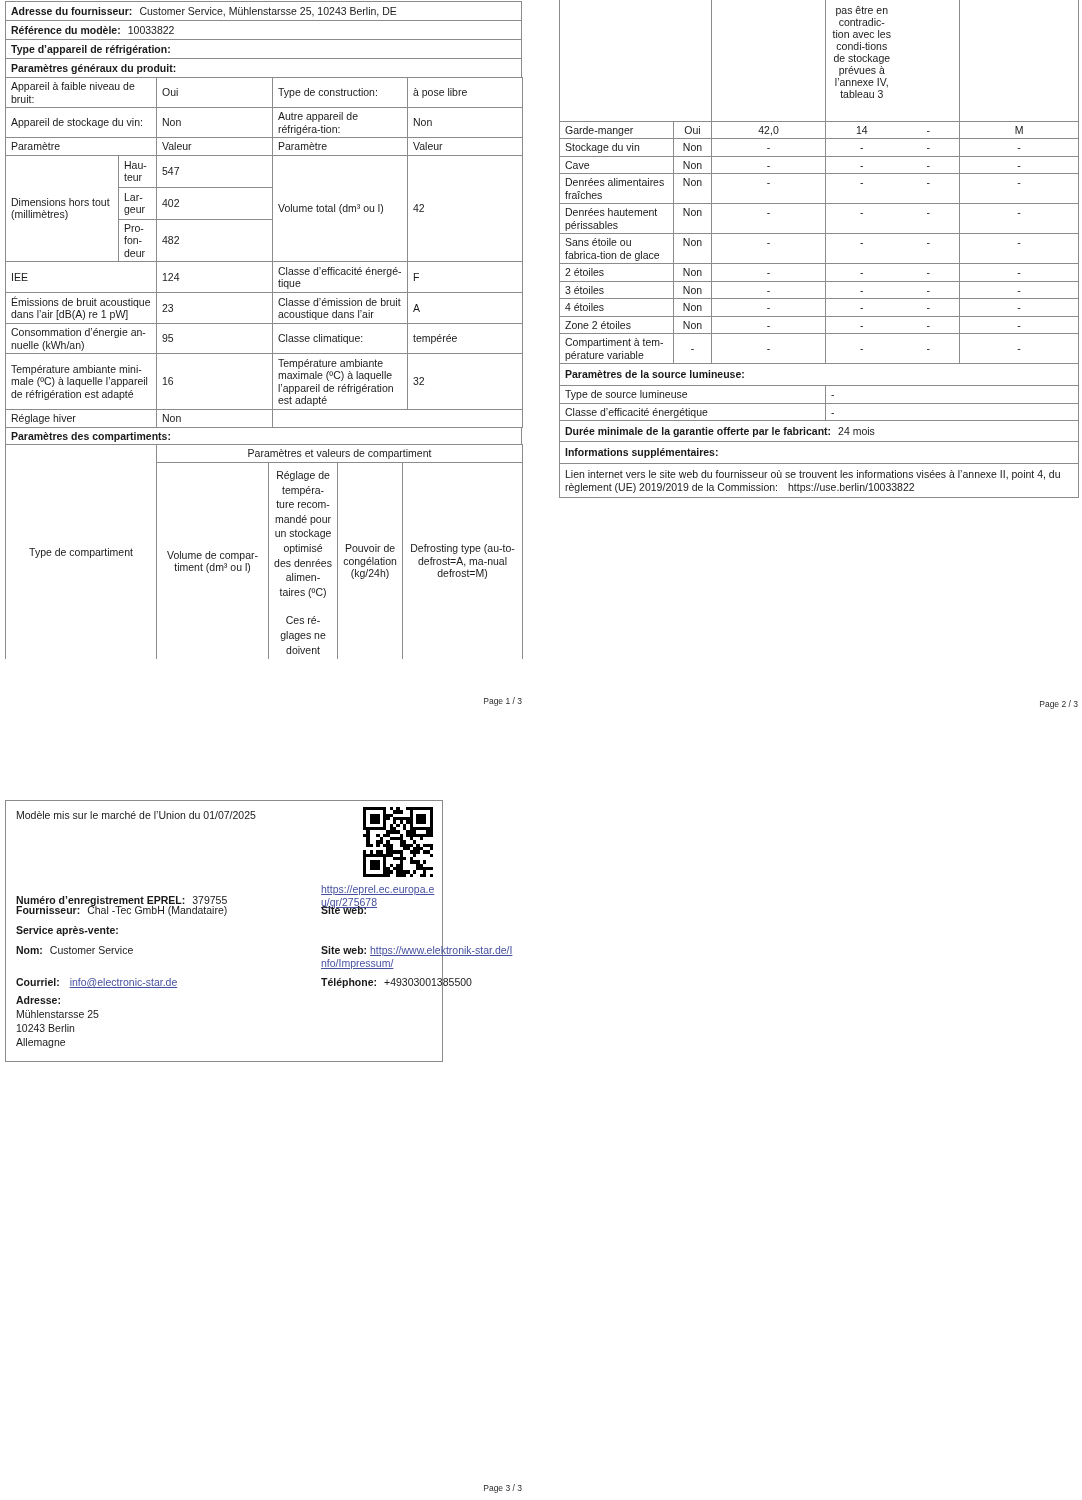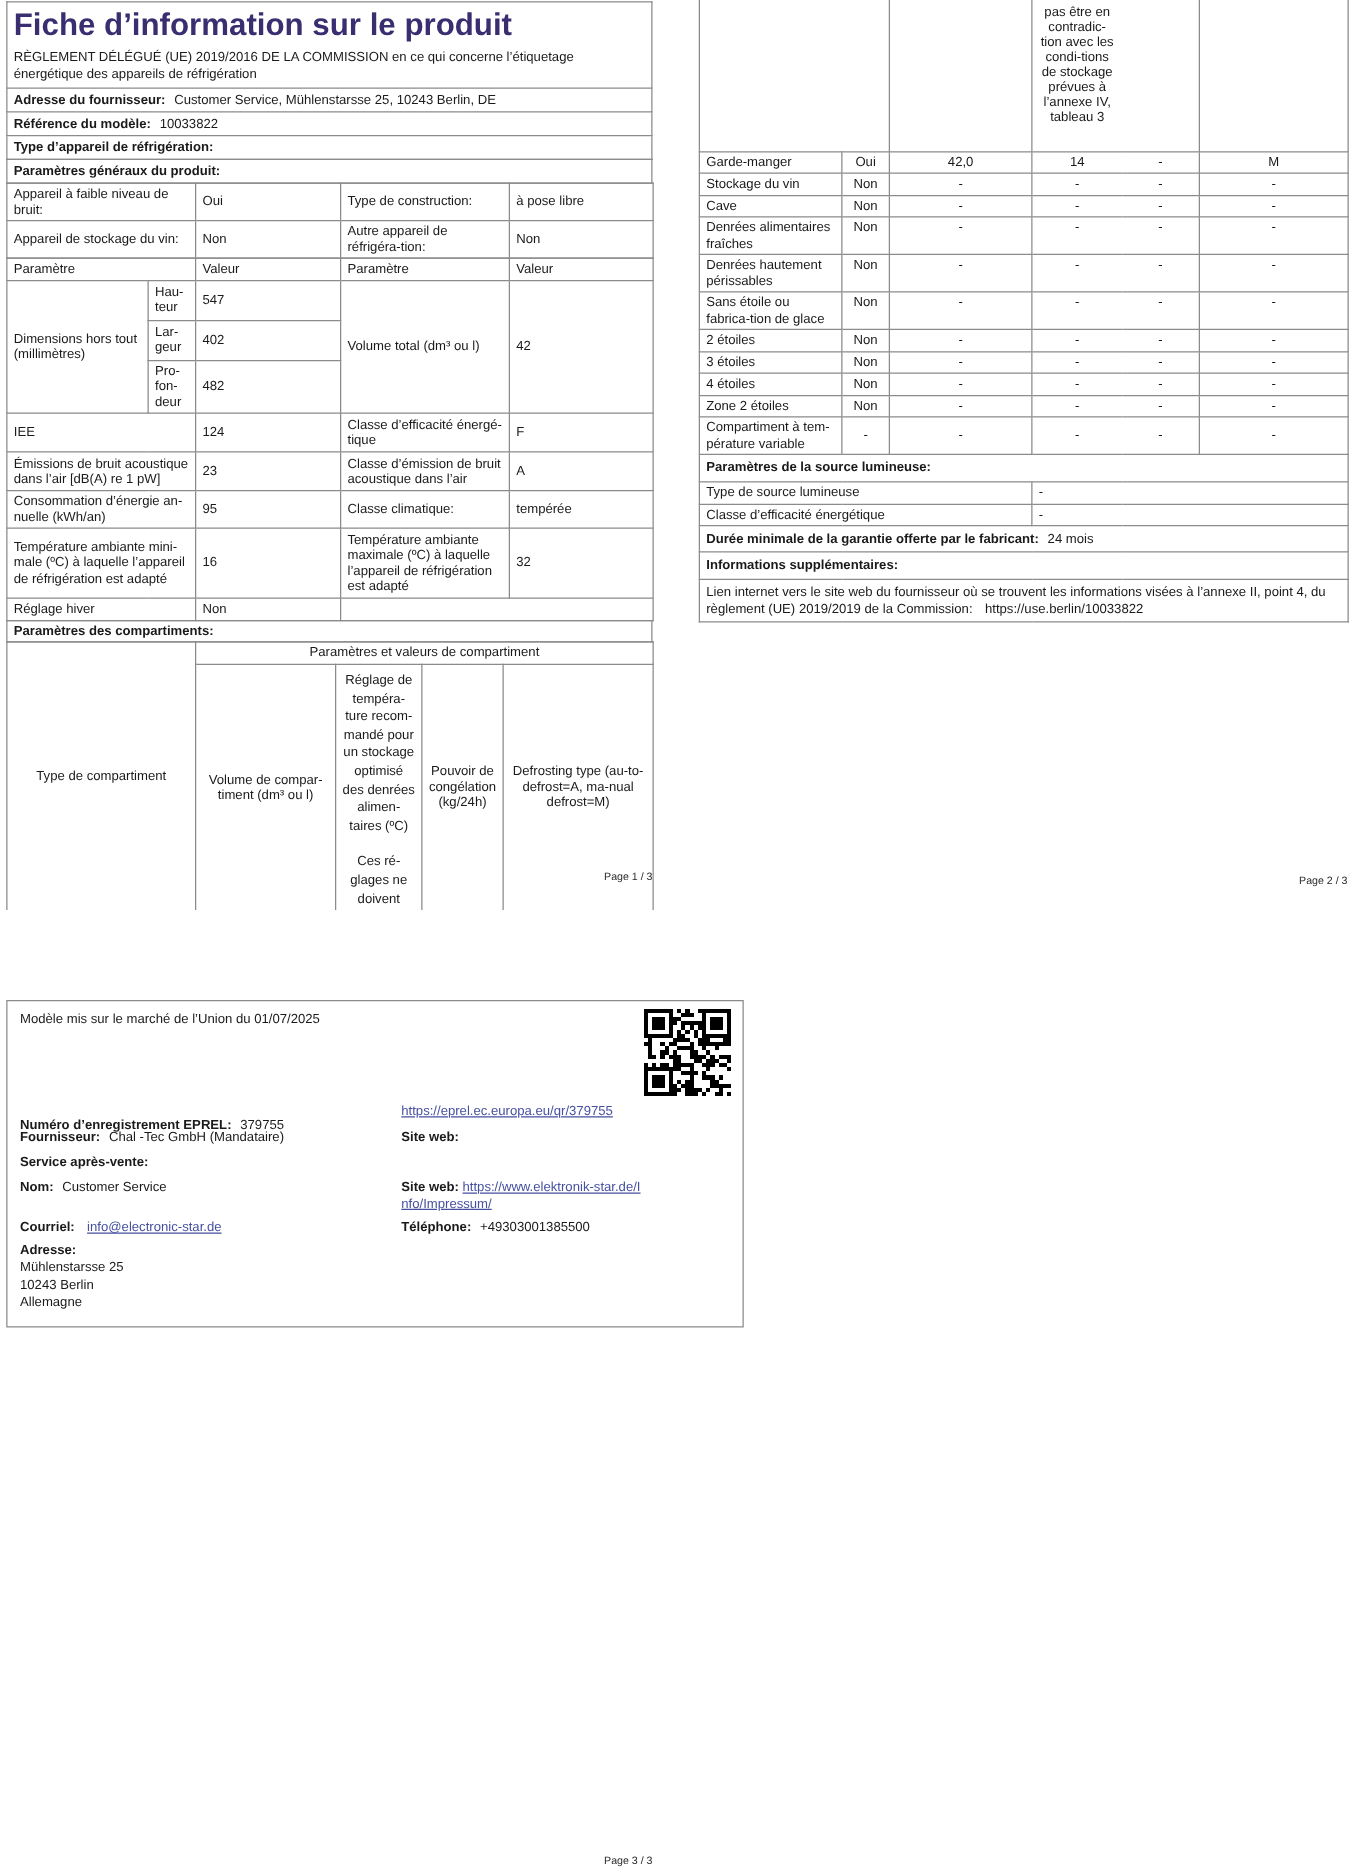--- a/index.html
+++ b/index.html
@@ -25,41 +25,35 @@
   td.nl{border-left:none}
   .hdrcont{line-height:12px;padding-top:4px}
   .comp-temp-hdr{line-height:14.6px;padding-top:5px}
   .comp-temp-hdr .gap{height:14px}
   .h63{height:63px}.h23{height:23px}.h19{height:19px}.h21{height:21px}.h17{height:17px}
   .h32{height:32px}.h33{height:33px}.h31{height:31px}.h25{height:25px}.h56{height:56px}
   .h16{height:16px}.h18{height:18px}.h163{height:163px}.h121{height:121px}
   .h15{height:15px}.h14{height:14px}.h28{height:28px}.h29{height:29px}
   .h22{height:22px}.h34{height:34px}
   .pagefoot{position:absolute;font-size:8.5px;color:#2a2a2a}
-  .page3{position:absolute;left:5px;top:800px;width:590px;height:262px;
+  .page3{position:absolute;left:5px;top:800px;width:438px;height:262px;
          border:1px solid var(--border-color,#8b8b8b)}
   .p3item{position:absolute;line-height:13px}
   a.link,.link{color:var(--link-color,#4650a0);text-decoration:underline;word-break:break-all}
   .qr{position:absolute;top:6px;right:9px;width:70px;height:70px}
   .qr svg{width:100%;height:100%;shape-rendering:crispEdges}
   .addr{line-height:14px}
 </style>
 </head>
 <body>
 
 <div class="page1">
 
   <table>
     <tbody>
-        <tr>
-          <td class="h63">
-      <div class="title">Fiche d’information sur le produit</div>
-      <div class="reg">RÈGLEMENT DÉLÉGUÉ (UE) 2019/2016 DE LA COMMISSION en ce qui concerne l’étiquetage énergétique des appareils de réfrigération</div>
-    </td>
-        </tr>
     <tr>
           <td class="h19">
       <span class="b">Adresse du fournisseur:</span><span class="val">Customer Service, Mühlenstarsse 25, 10243 Berlin, DE</span>
     </td>
         </tr>
     <tr>
           <td class="h19">
       <span class="b">Référence du modèle:</span><span class="val">10033822</span>
     </td>
         </tr>
@@ -487,21 +481,21 @@
         <rect x="16" y="2" width="3" height="3"></rect>
         <rect x="0" y="14" width="7" height="7"></rect>
         <rect x="1" y="15" width="5" height="5" fill="#fff"></rect>
         <rect x="2" y="16" width="3" height="3"></rect>
       </svg></div>
 
   <div class="p3item" style="left:10px;top:93px">
     <span class="b">Numéro d’enregistrement EPREL:</span><span class="val">379755</span>
   </div>
   <div class="p3item" style="left:315px;top:82px">
-    <a href="#" class="link">https://eprel.ec.europa.eu/qr/379755</a>
+    <a href="#" class="link">https://eprel.ec.europa.eu/qr/275678</a>
   </div>
 
   <div class="p3item" style="left:10px;top:103px">
     <span class="b">Fournisseur:</span><span class="val">Chal -Tec GmbH (Mandataire)</span>
   </div>
   <div class="p3item b" style="left:315px;top:103px">Site web:</div>
 
   <div class="p3item b" style="left:10px;top:123px">Service après-vente:</div>
 
   <div class="p3item" style="left:10px;top:143px">

